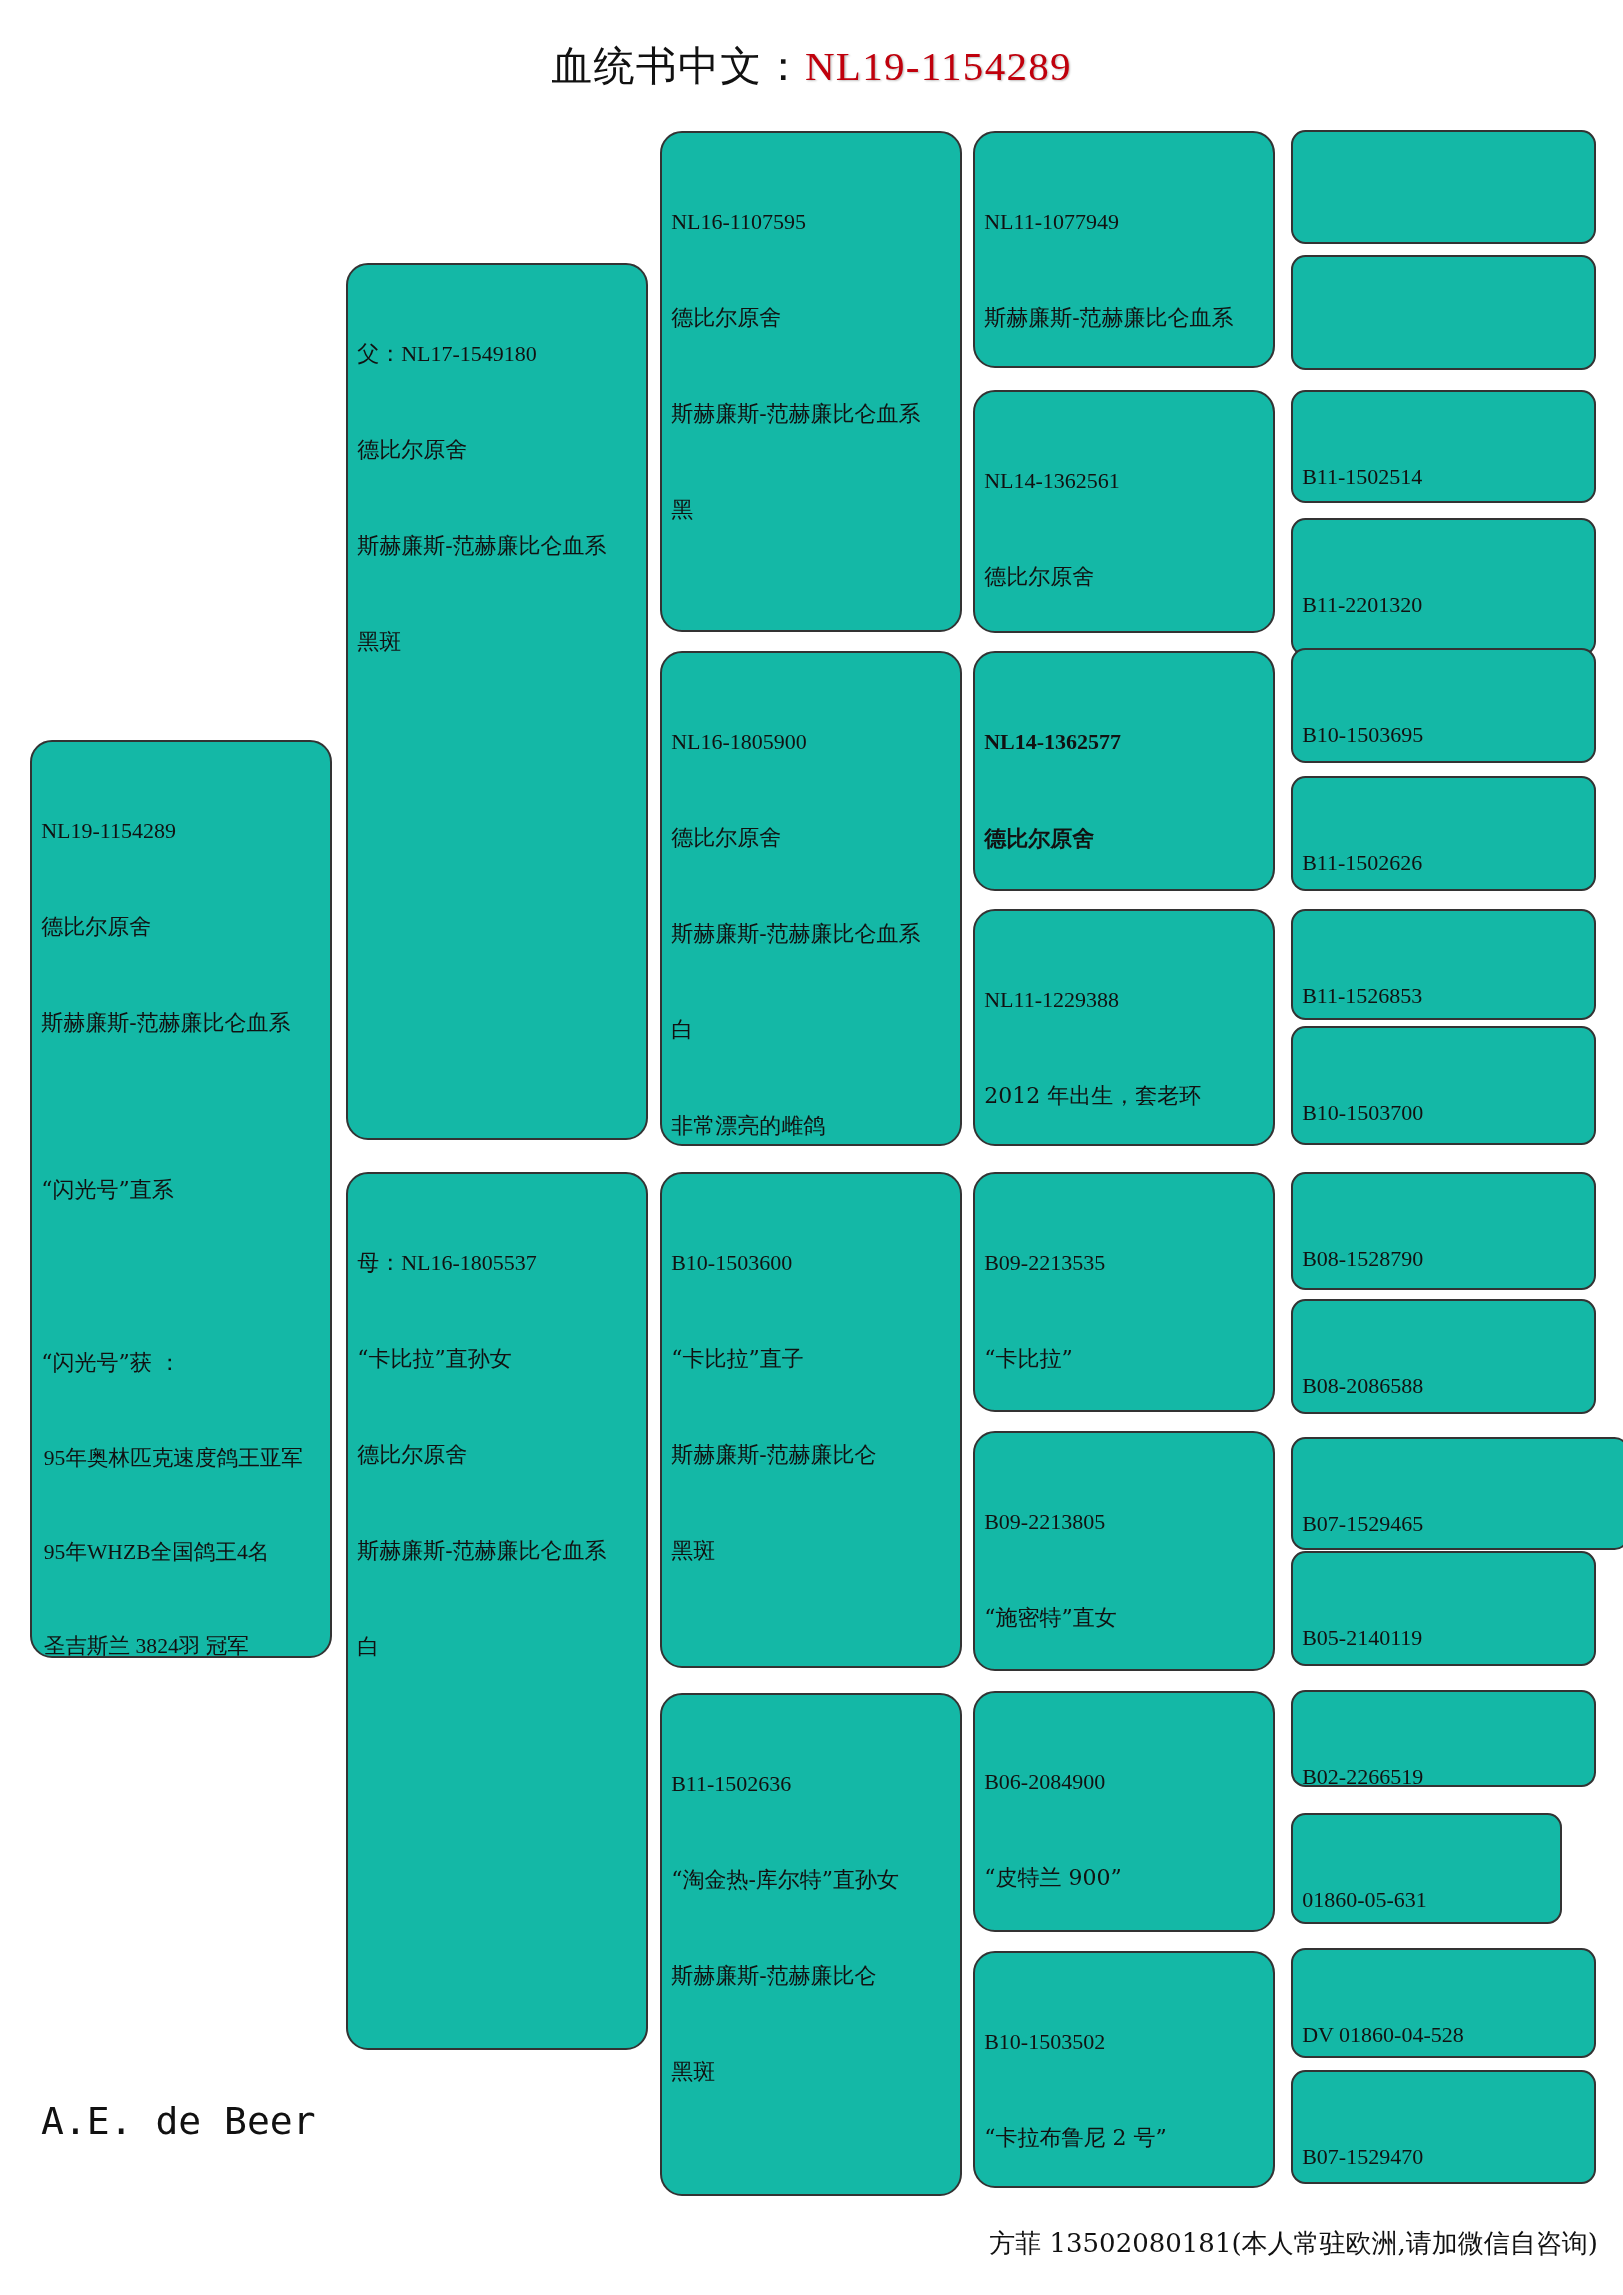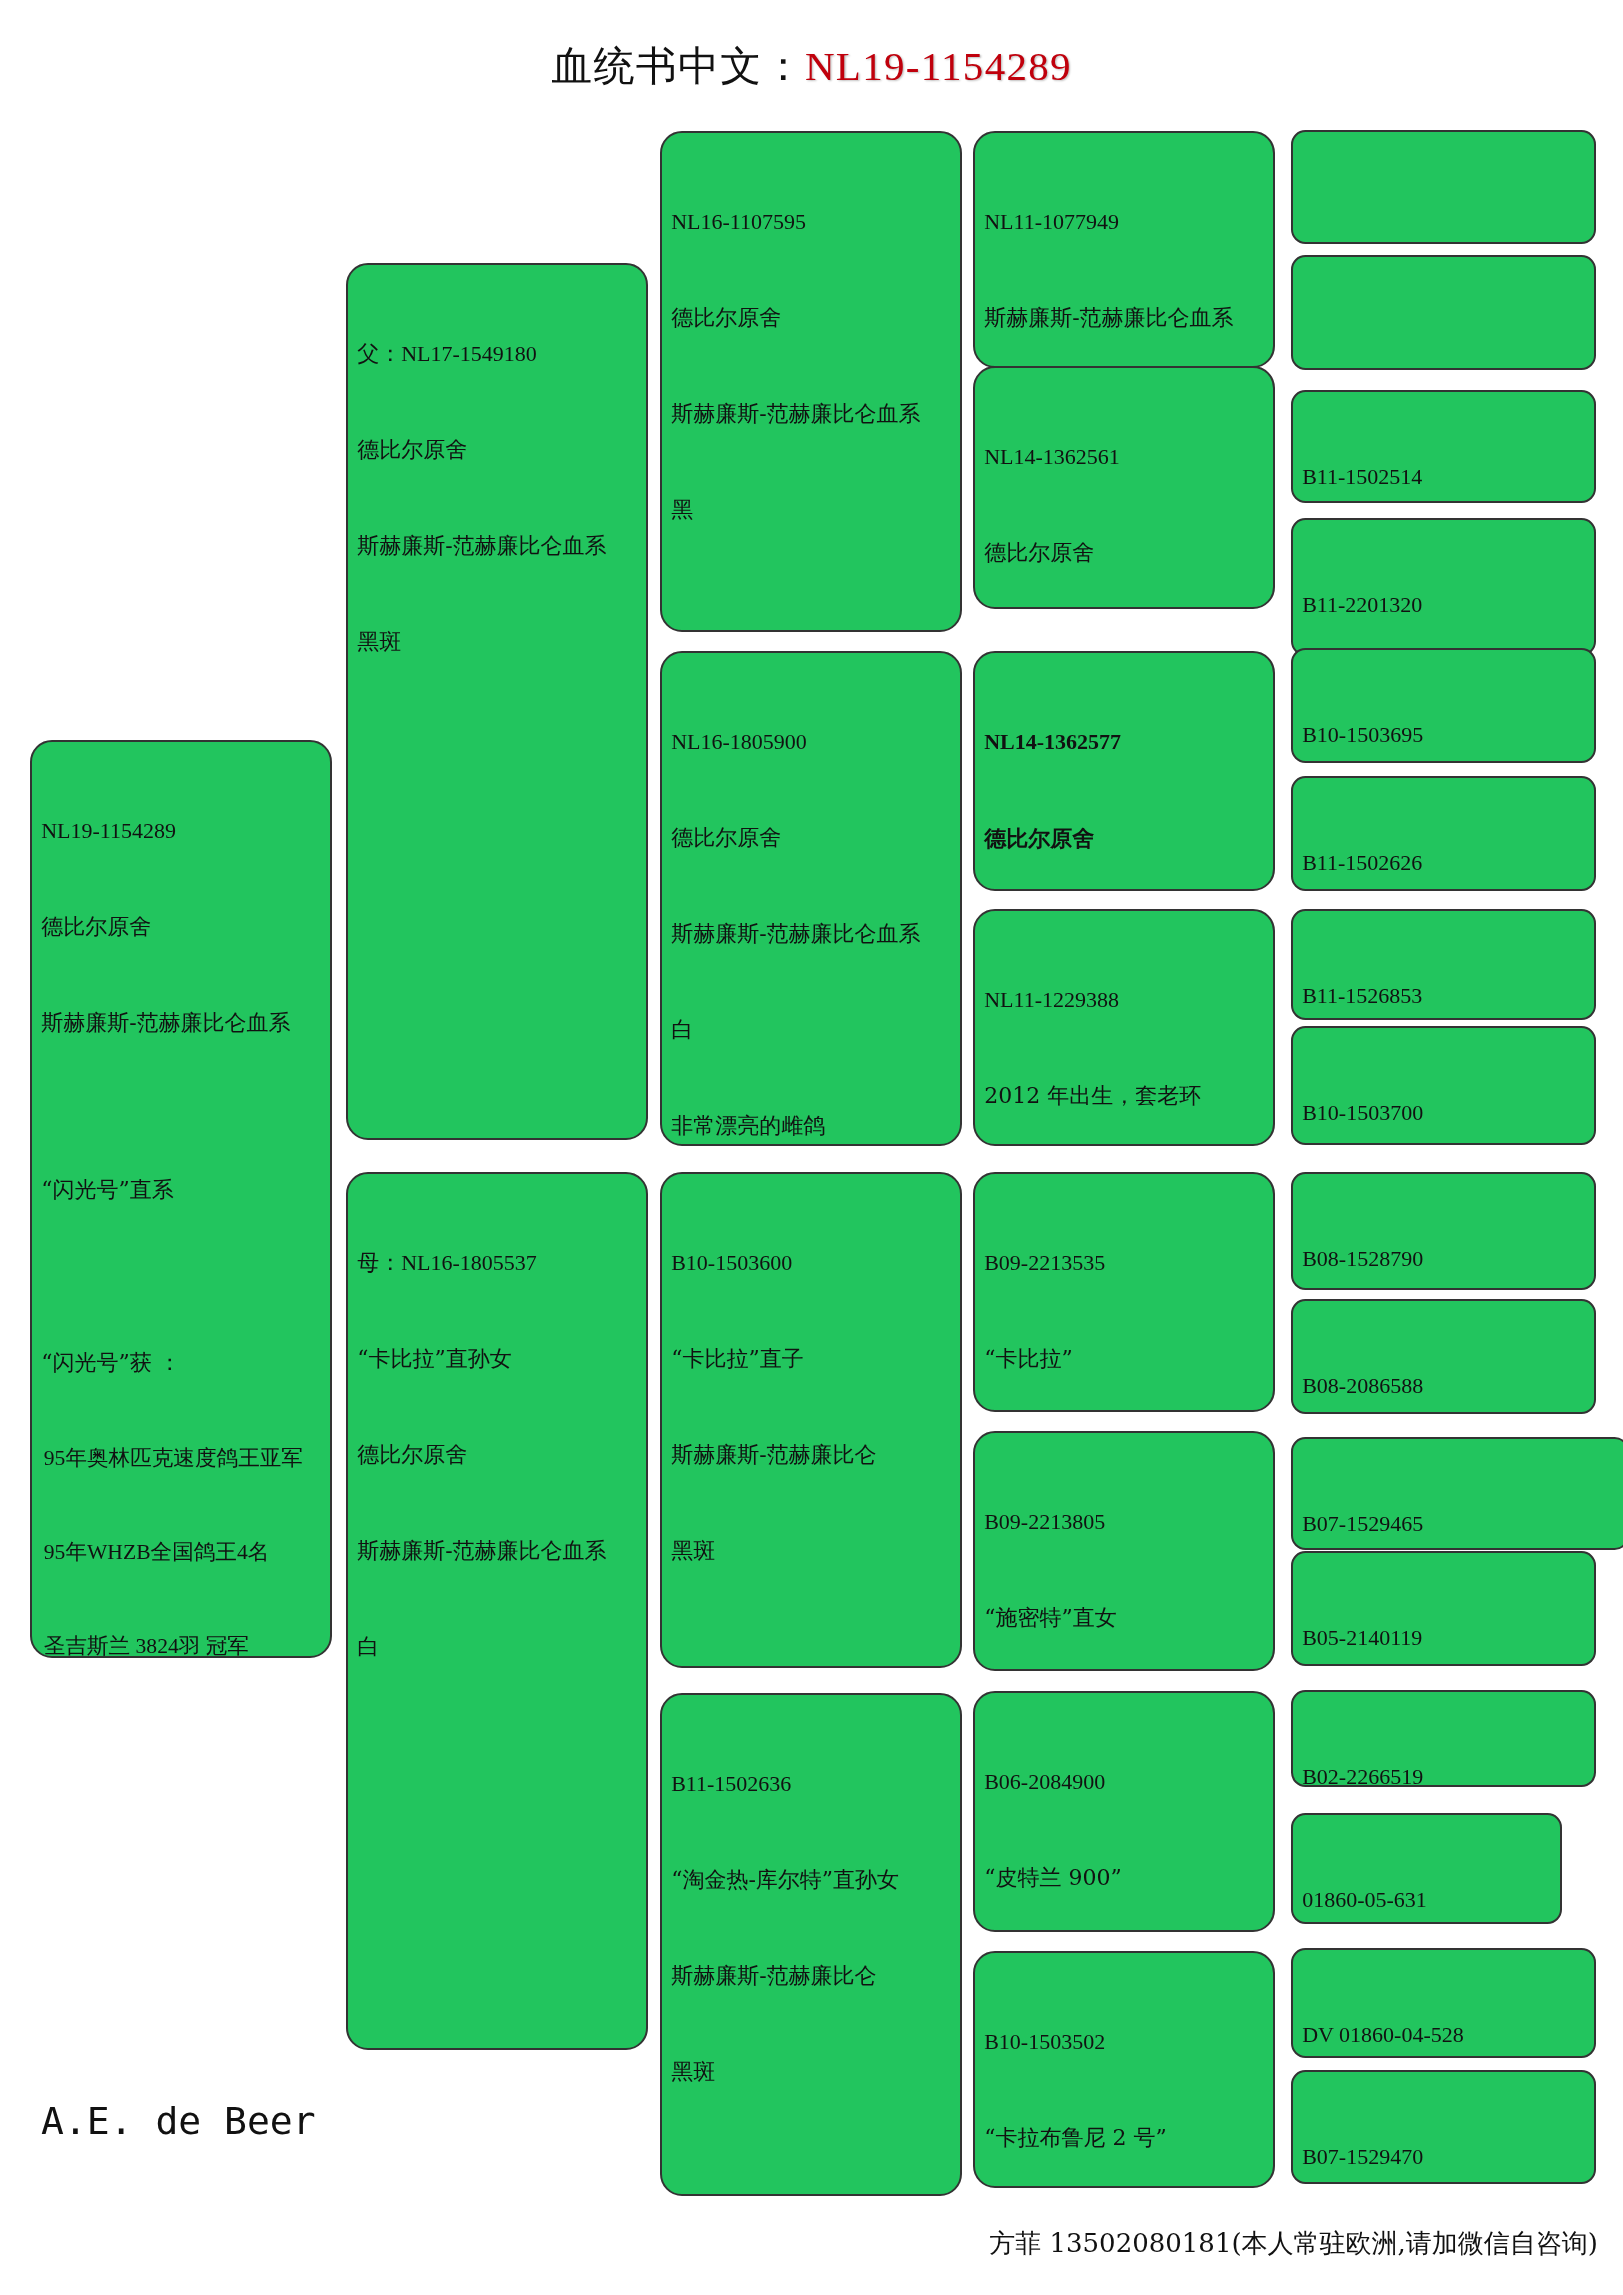--- a/index.html
+++ b/index.html
@@ -8,21 +8,21 @@
       font-family: "DejaVu Serif", "Liberation Serif", serif; color: #111;
     }
     .title {
       position: absolute; left: 0; width: 1623px; top: 34px; text-align: center;
       font-size: 41px; line-height: 65px; letter-spacing: 1.3px;
     }
     .title .prefix { color: #111; }
     .title .ring { color: #c0000c; text-shadow: 1.3px 1.3px 2px rgba(0,0,0,0.25); font-family: "Liberation Serif", serif; }
     .box {
       position: absolute; box-sizing: border-box;
-      border: 2.6px solid #333; border-radius: 22px; background: #22c55e;
+      border: 2.6px solid #333; border-radius: 22px; background: #14b8a6;
       padding: 9.2px 9.2px 6.5px 9.2px;
       font-size: 22px; line-height: 32px; white-space: pre; overflow: hidden;
     }
     .box.small { border-radius: 14.4px; padding: 5.2px 9.2px 3.9px 9.2px; line-height: 32px; }
     .box .line { display: block; }
     .box .ring-no { font-family: "Liberation Serif", serif; }
     .box.subject { line-height: 32px; }
     .box.subject .gap { display: block; height: 6.5px; }
     .box.subject .honor { font-family: "Liberation Serif", serif; line-height: 30px; font-size: 21.6px; padding-left: 2.6px; }
     .breeder {
@@ -91,21 +91,21 @@
   <span class="line">“淘金热-库尔特”直孙女</span>
   <span class="line">斯赫廉斯-范赫廉比仑</span>
   <span class="line">黑斑</span>
 </div>
 
 <div class="box" style="left:973px; top:131px; width:302px; height:237px;">
   <span class="line ring-no">NL11-1077949</span>
   <span class="line">斯赫廉斯-范赫廉比仑血系</span>
   
 </div>
-<div class="box" style="left:973px; top:366px; width:302px; height:243px;">
+<div class="box" style="left:973px; top:390px; width:302px; height:243px;">
   <span class="line ring-no">NL14-1362561</span>
   <span class="line">德比尔原舍</span>
   
   
 </div>
 <div class="box" style="left:973px; top:651px; width:302px; height:240px;font-weight:bold;">
   <span class="line ring-no">NL14-1362577</span>
   <span class="line">德比尔原舍</span>
   
   

